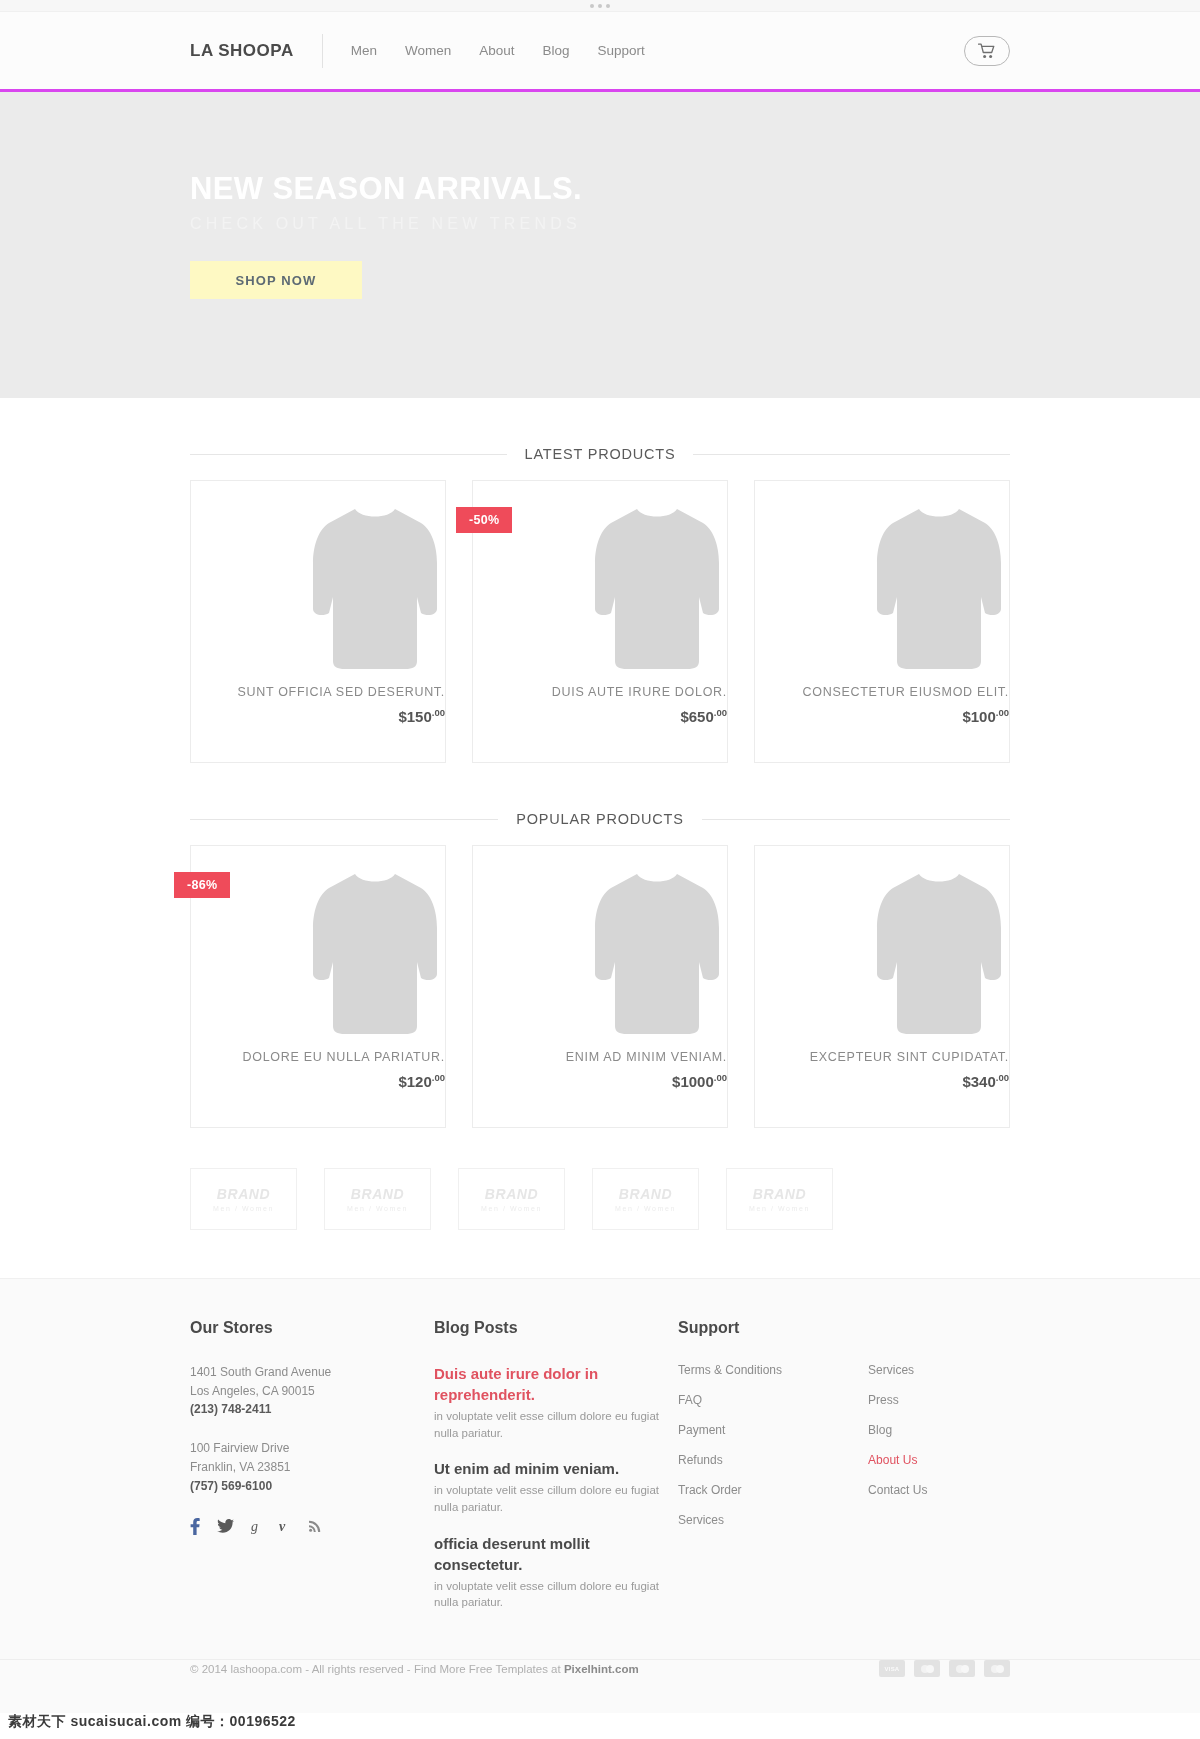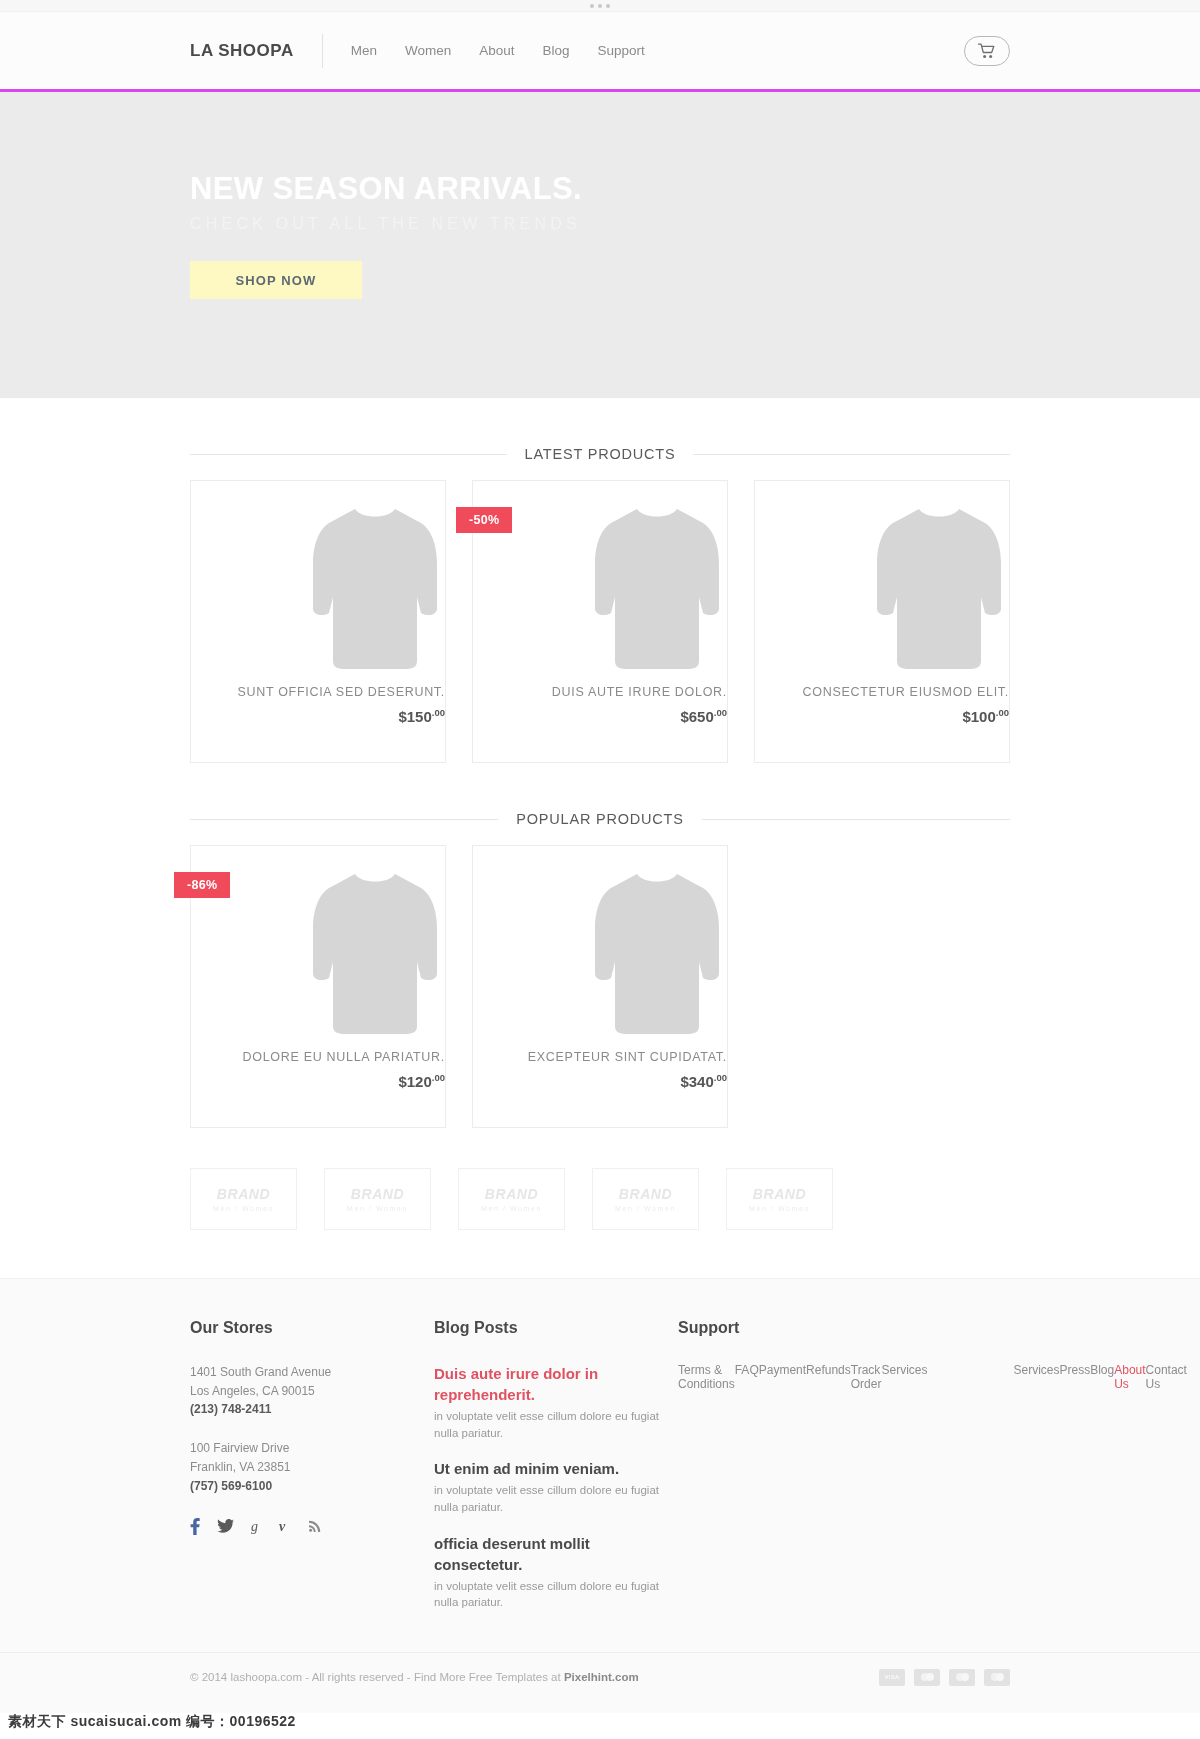--- a/index.html
+++ b/index.html
@@ -139,29 +139,29 @@
   .store-phone { font-size: 12px; color: #5a5a5a; font-weight: bold; line-height: 1.6; }
   .social-row { display: flex; gap: 17px; margin-top: 22px; align-items: center; }
   .social-icon { cursor: pointer; display: flex; align-items: center; }
 
   .blog-post { margin-bottom: 17px; }
   .blog-title { font-size: 15px; font-weight: bold; color: #4a4a4a; line-height: 1.4; }
   .blog-title.active { color: #e05260; }
   .blog-excerpt { font-size: 11.5px; color: #9a9a9a; line-height: 1.45; margin-top: 3px; }
 
   .support-lists { display: flex; gap: 86px; }
-  .support-list { display: flex; flex-direction: row; gap: 0; }
+  .support-list { display: flex; flex-direction: column; gap: 16px; }
   .support-link { font-size: 12px; color: #8c8c8c; text-decoration: none; }
   .support-link.active { color: #e05260; }
 
   
   .bottom-bar {
-    position: absolute; bottom: 12px; left: 0; width: 100%;
+    position: absolute; bottom: 5px; left: 0; width: 100%;
     border-top: 1px solid #eeeeee; height: 49px;
-    display: flex; align-items: center;
+    display: flex; align-items: flex-start;
   }
   .bottom-inner {
     width: 820px; margin: 0 auto; display: flex;
     align-items: center; justify-content: space-between; width: 820px;
   }
   .copyright { font-size: 11.5px; color: #b0b0b0; }
   .copyright b { color: #8a8a8a; }
   .pay-icons { display: flex; gap: 9px; }
   .pay-icon {
     width: 26px; height: 17px; background: #e2e2e2; border-radius: 2px;
@@ -284,20 +284,31 @@
           <svg width="132" height="166" viewBox="0 0 132 166">
             <path d="M46 4 C52 14, 80 14, 86 4 L112 18 C122 24, 128 40, 128 58 L128 104 C128 110, 118 112, 112 108 L108 92 L108 156 C108 162, 104 164, 96 164 L36 164 C28 164, 24 162, 24 156 L24 92 L20 108 C14 112, 4 110, 4 104 L4 58 C4 40, 10 24, 20 18 Z" fill="#d6d6d6"></path>
           </svg>
         </div>
         <div class="product-title">DOLORE EU NULLA PARIATUR.</div>
         <div class="product-price">
           <span>$120</span><span class="cents">.00</span>
         </div>
       </div>
 
+      <div class="product-card">
+        <div class="product-thumb">
+          <svg width="132" height="166" viewBox="0 0 132 166">
+            <path d="M46 4 C52 14, 80 14, 86 4 L112 18 C122 24, 128 40, 128 58 L128 104 C128 110, 118 112, 112 108 L108 92 L108 156 C108 162, 104 164, 96 164 L36 164 C28 164, 24 162, 24 156 L24 92 L20 108 C14 112, 4 110, 4 104 L4 58 C4 40, 10 24, 20 18 Z" fill="#d6d6d6"></path>
+          </svg>
+        </div>
+        <div class="product-title">ENIM AD MINIM VENIAM.</div>
+        <div class="product-price">
+          <span>$1000</span><span class="cents">.00</span>
+        </div>
+      </div>
 
       <div class="product-card">
         <div class="product-thumb">
           <svg width="132" height="166" viewBox="0 0 132 166">
             <path d="M46 4 C52 14, 80 14, 86 4 L112 18 C122 24, 128 40, 128 58 L128 104 C128 110, 118 112, 112 108 L108 92 L108 156 C108 162, 104 164, 96 164 L36 164 C28 164, 24 162, 24 156 L24 92 L20 108 C14 112, 4 110, 4 104 L4 58 C4 40, 10 24, 20 18 Z" fill="#d6d6d6"></path>
           </svg>
         </div>
         <div class="product-title">EXCEPTEUR SINT CUPIDATAT.</div>
         <div class="product-price">
           <span>$340</span><span class="cents">.00</span>

